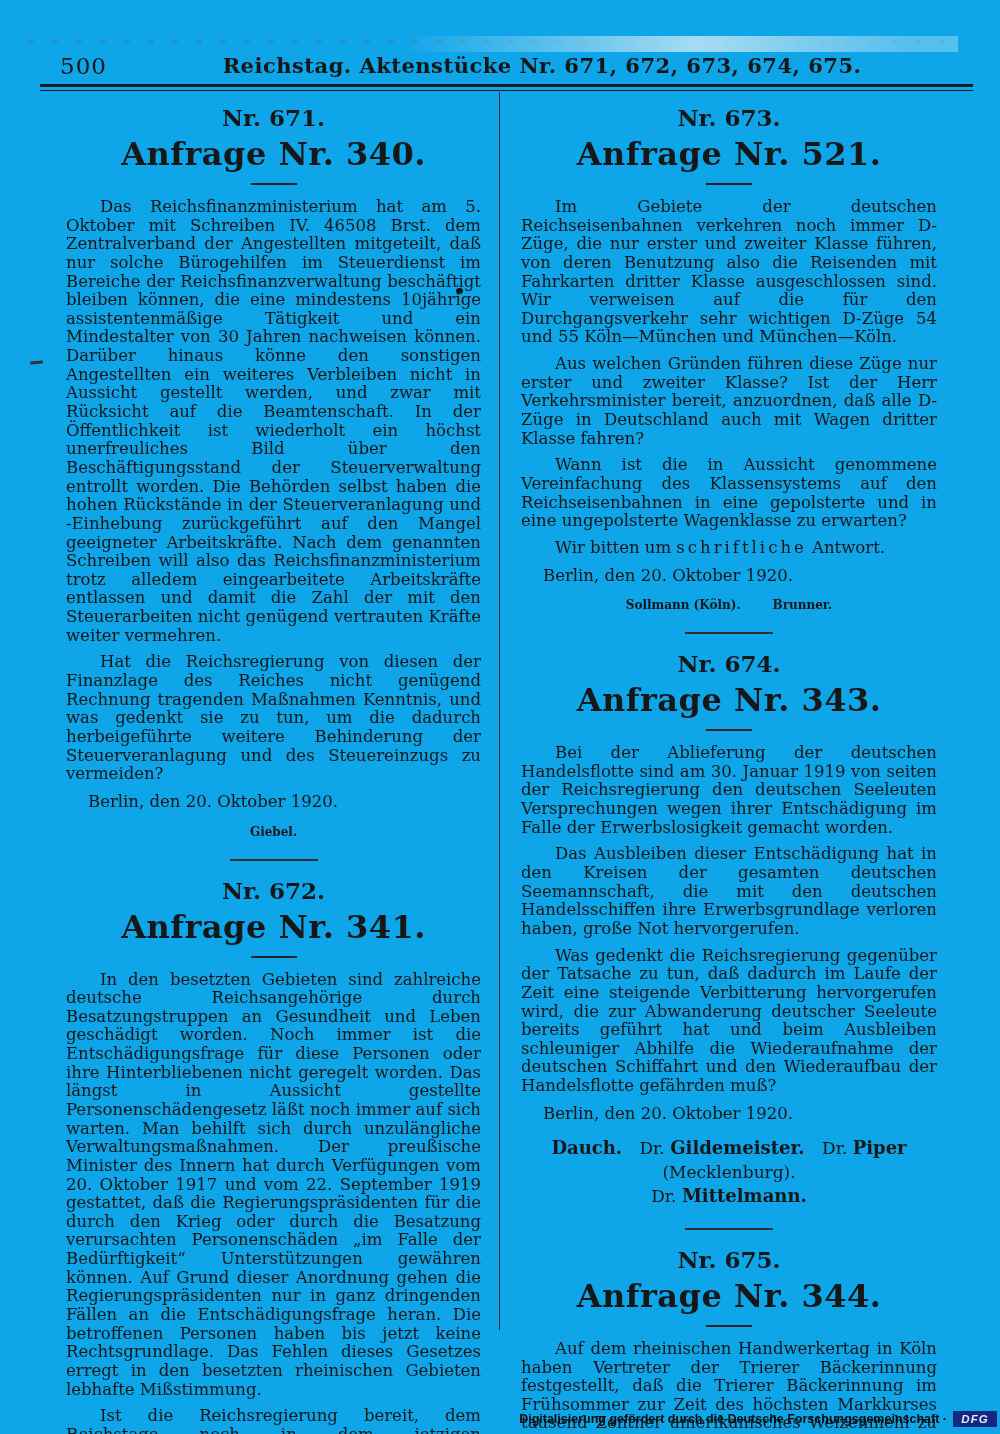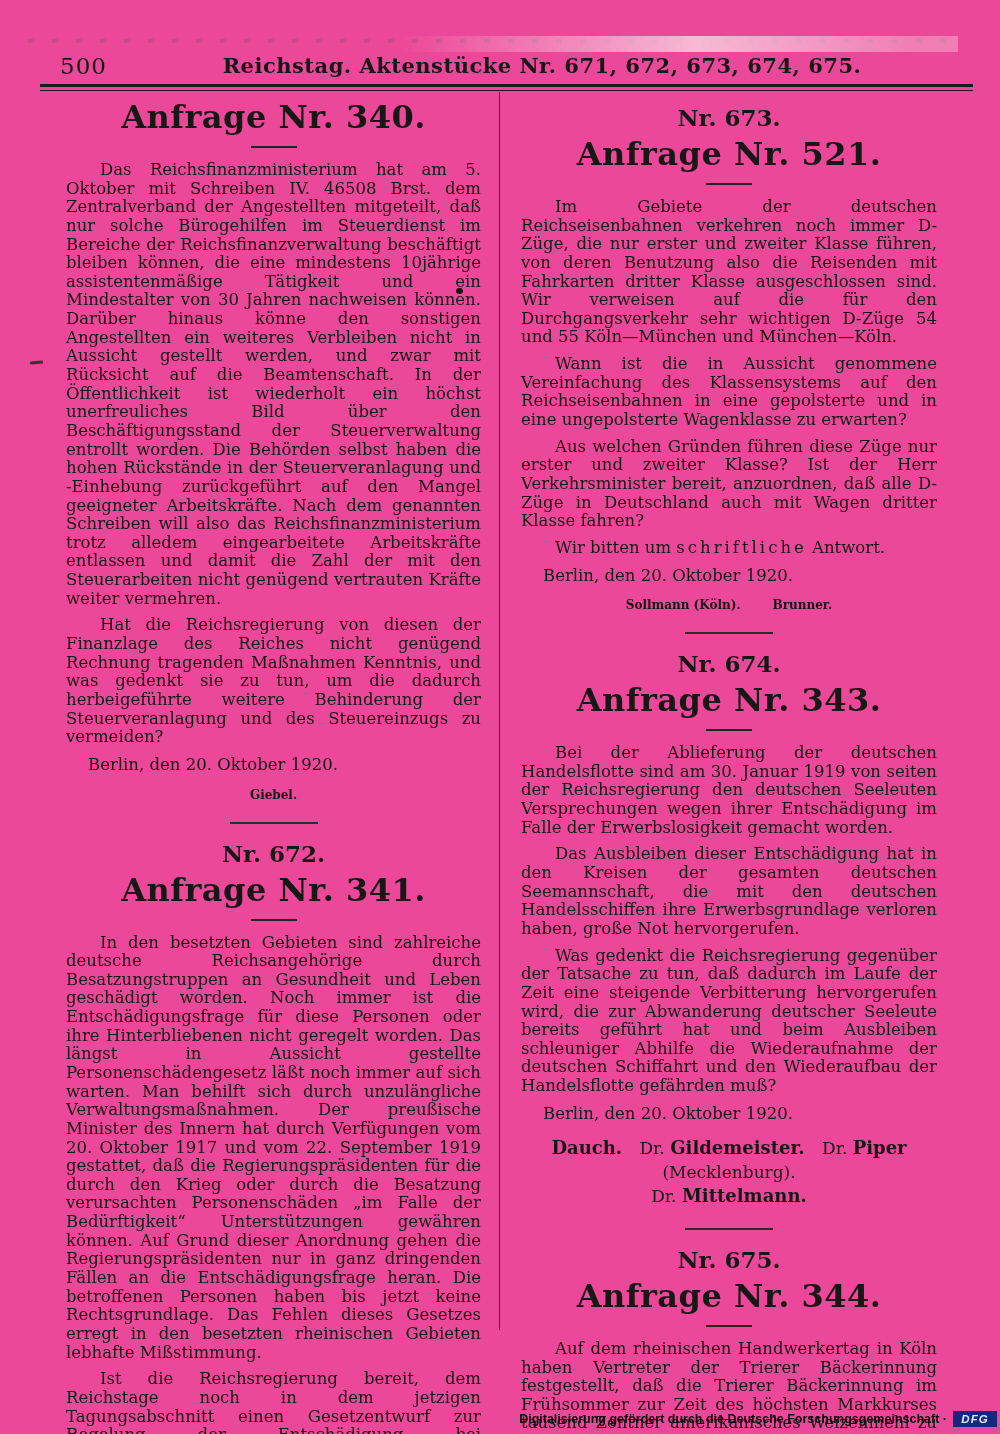--- a/index.html
+++ b/index.html
@@ -1,18 +1,18 @@
 <!DOCTYPE html>
 <html><head>
 <meta charset="utf-8">
 <style>
   html,body{margin:0;padding:0;background:#ffffff;}
   .page{
     position:relative;width:1000px;height:1434px;overflow:hidden;
-    background:#ec4899;color:#171717;
+    background:#0ea5e9;color:#171717;
     font-family:"DejaVu Serif","Liberation Serif",serif;
   }
   
   .noise{
     position:absolute;top:36px;left:28px;width:930px;height:16px;opacity:.75;
     background:
       repeating-linear-gradient(90deg, rgba(90,90,90,.30) 0 6px, transparent 6px 24px),
       repeating-linear-gradient(90deg, rgba(120,120,120,.18) 0 3px, transparent 3px 43px);
     background-size:100% 4px,100% 2px;background-position:0 3px,0 10px;background-repeat:no-repeat;
   }
@@ -60,20 +60,21 @@
   <div class="page-number">500</div>
   <div class="page-header">Reichstag.  Aktenstücke Nr. 671, 672, 673, 674, 675.</div>
   <div class="header-rule"></div>
   <div class="col-divider"></div>
   <div class="margin-mark"></div>
   <div class="ink-blot"></div>
 
   <div class="column left">
 
     <section>
+      <div class="sec-num">Nr. 671.</div>
       <div class="sec-title">Anfrage Nr. 340.</div>
       <div class="title-rule"></div>
       <p>Das Reichsfinanzministerium hat am 5. Oktober mit Schreiben IV. 46508 Brst. dem Zentralverband der Angestellten mitgeteilt, daß nur solche Bürogehilfen im Steuerdienst im Bereiche der Reichsfinanzverwaltung beschäftigt bleiben können, die eine mindestens 10jährige assistentenmäßige Tätigkeit und ein Mindestalter von 30 Jahren nachweisen können. Darüber hinaus könne den sonstigen Angestellten ein weiteres Verbleiben nicht in Aussicht gestellt werden, und zwar mit Rücksicht auf die Beamtenschaft. In der Öffentlichkeit ist wiederholt ein höchst unerfreuliches Bild über den Beschäftigungsstand der Steuerverwaltung entrollt worden. Die Behörden selbst haben die hohen Rückstände in der Steuerveranlagung und -Einhebung zurückgeführt auf den Mangel geeigneter Arbeitskräfte. Nach dem genannten Schreiben will also das Reichsfinanzministerium trotz alledem eingearbeitete Arbeitskräfte entlassen und damit die Zahl der mit den Steuerarbeiten nicht genügend vertrauten Kräfte weiter vermehren.</p>
       <p>Hat die Reichsregierung von diesen der Finanzlage des Reiches nicht genügend Rechnung tragenden Maßnahmen Kenntnis, und was gedenkt sie zu tun, um die dadurch herbeigeführte weitere Behinderung der Steuerveranlagung und des Steuereinzugs zu vermeiden?</p>
       <p class="dateline">Berlin, den 20. Oktober 1920.</p>
       <div class="sig-row">
         <span>Giebel.</span>
       </div>
       <div class="sec-sep"></div>
     </section>
@@ -89,22 +90,22 @@
 
   </div>
 
   <div class="column right">
 
     <section>
       <div class="sec-num">Nr. 673.</div>
       <div class="sec-title">Anfrage Nr. 521.</div>
       <div class="title-rule"></div>
       <p>Im Gebiete der deutschen Reichseisenbahnen verkehren noch immer D-Züge, die nur erster und zweiter Klasse führen, von deren Benutzung also die Reisenden mit Fahrkarten dritter Klasse ausgeschlossen sind. Wir verweisen auf die für den Durchgangsverkehr sehr wichtigen D-Züge 54 und 55 Köln—München und München—Köln.</p>
+      <p>Aus welchen Gründen führen diese Züge nur erster und zweiter Klasse? Ist der Herr Verkehrsminister bereit, anzuordnen, daß alle D-Züge in Deutschland auch mit Wagen dritter Klasse fahren?</p>
       <p>Wann ist die in Aussicht genommene Vereinfachung des Klassensystems auf den Reichseisenbahnen in eine gepolsterte und in eine ungepolsterte Wagenklasse zu erwarten?</p>
-      <p>Aus welchen Gründen führen diese Züge nur erster und zweiter Klasse? Ist der Herr Verkehrsminister bereit, anzuordnen, daß alle D-Züge in Deutschland auch mit Wagen dritter Klasse fahren?</p>
       <p><span>Wir bitten um </span><span class="emph">schriftliche</span><span> Antwort.</span></p>
       <p class="dateline">Berlin, den 20. Oktober 1920.</p>
       <div class="sig-row">
         <span>Sollmann (Köln).</span>
         <span>Brunner.</span>
       </div>
       <div class="sec-sep"></div>
     </section>
 
     <section>

